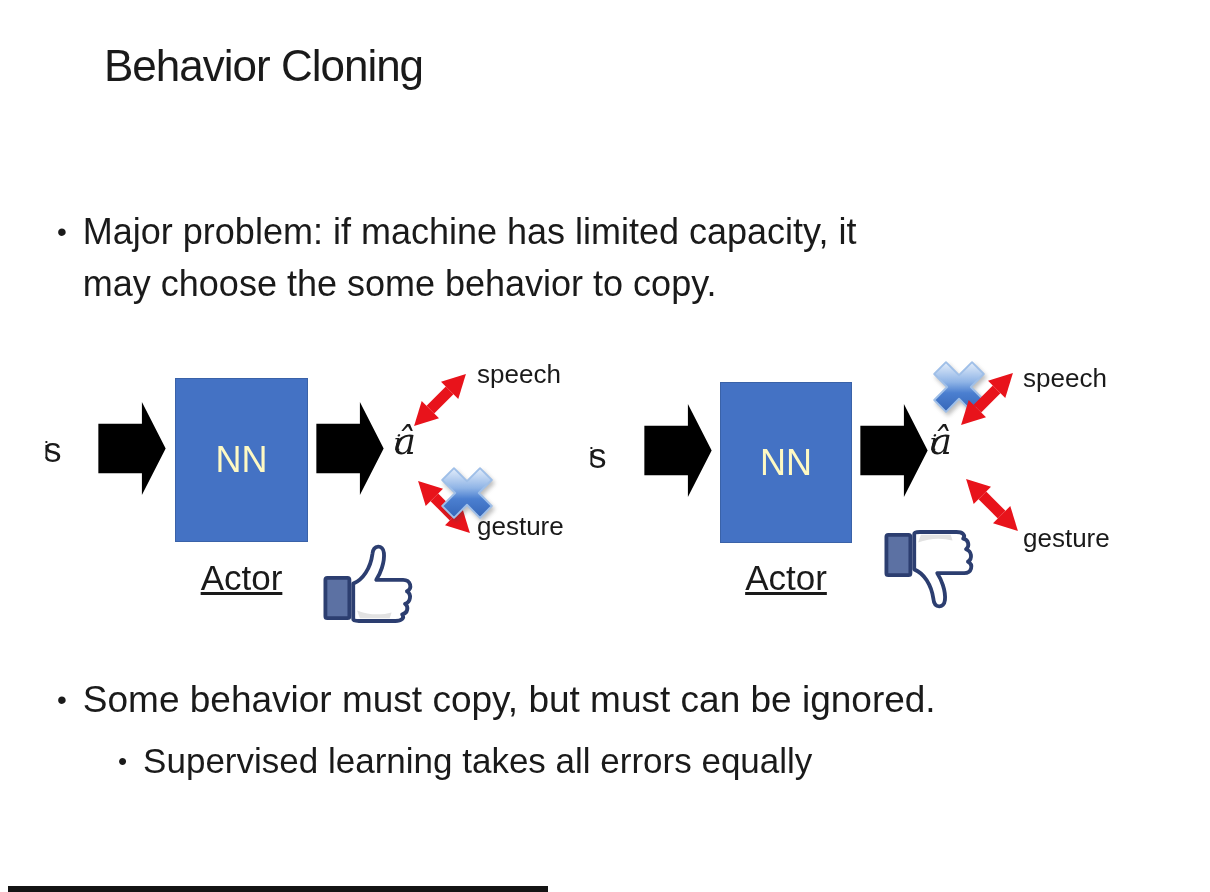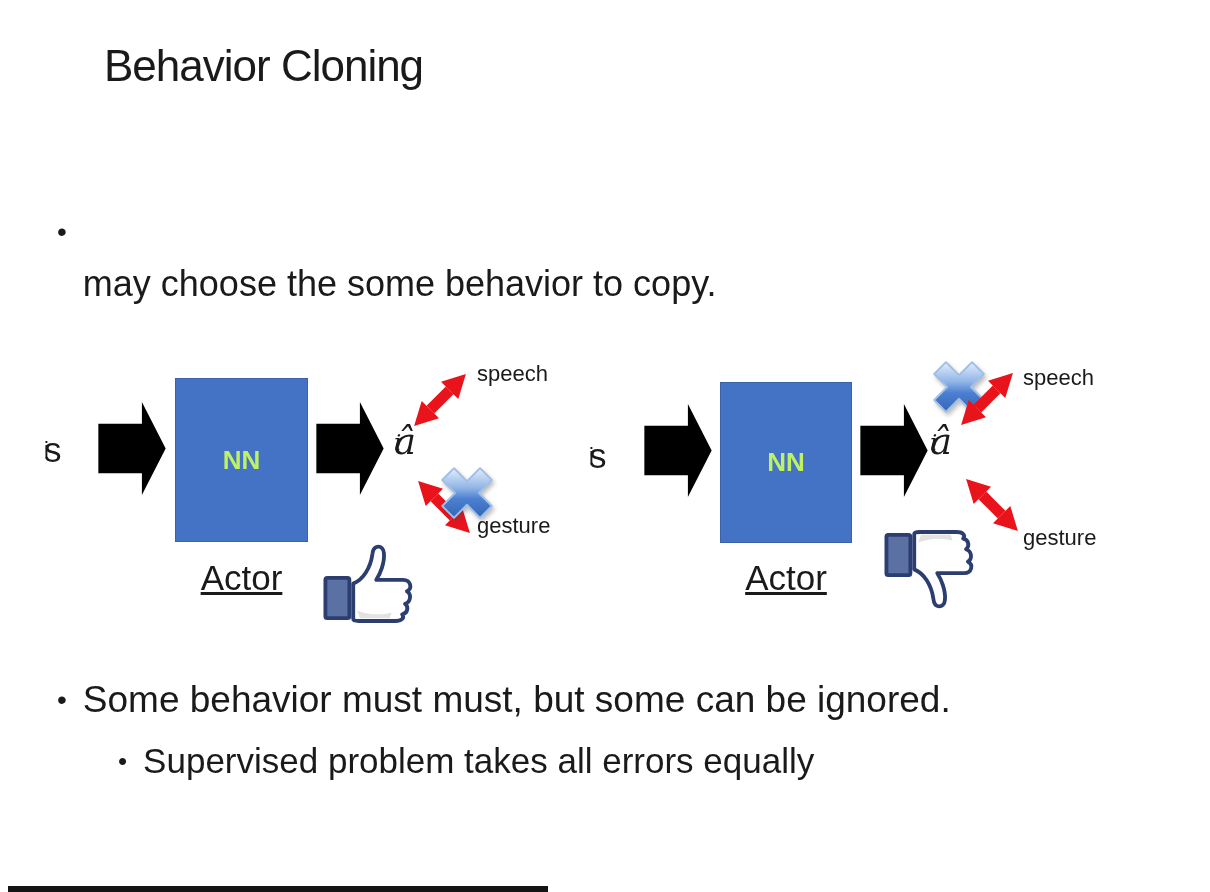--- a/index.html
+++ b/index.html
@@ -29,36 +29,36 @@
   .diagram.right .state{left:14px;top:88px;}
   .in-arrow,.out-arrow{width:70px;height:97px;}
   .diagram.left  .in-arrow{left:68px;top:50px;}
   .diagram.left  .out-arrow{left:286px;top:50px;}
   .diagram.right .in-arrow{left:69px;top:52px;}
   .diagram.right .out-arrow{left:285px;top:52px;}
   .nn-box{
     width:133px;height:164px;background:var(--nn-box,#4472C4);
     border:1px solid var(--nn-box-border,#3A62A8);
     display:flex;align-items:center;justify-content:center;
-    color:#bef264;font-size:26px;box-sizing:border-box;font-weight:bold;
+    color:#fef9c3;font-size:36px;box-sizing:border-box;
   }
   .diagram.left  .nn-box{left:145px;top:28px;}
   .diagram.right .nn-box{left:145px;top:32px;width:132px;height:161px;}
   .actor{width:133px;text-align:center;font-size:35px;text-decoration:underline;}
   .diagram.left  .actor{left:145px;top:208px;}
   .diagram.right .actor{left:145px;top:208px;width:132px;}
   .ahat{font-family:"DejaVu Serif",serif;font-style:italic;font-size:37px;line-height:40px;}
   .diagram.left  .ahat{left:364px;top:72px;}
   .diagram.right .ahat{left:355px;top:72px;}
   .red-arrow{width:72px;height:72px;}
   .diagram.left  .speech-arrow{left:374px;top:14px;}
   .diagram.left  .gesture-arrow{left:378px;top:121px;}
   .diagram.right .speech-arrow{left:376px;top:13px;}
   .diagram.right .gesture-arrow{left:381px;top:119px;}
-  .action-label{font-size:22px;line-height:36px;}
+  .action-label{font-size:26px;line-height:36px;}
   .diagram.left  .speech-label{left:447px;top:6px;}
   .diagram.left  .gesture-label{left:447px;top:158px;}
   .diagram.right .speech-label{left:448px;top:10px;}
   .diagram.right .gesture-label{left:448px;top:170px;}
   .cross-icon{width:62px;height:62px;filter:drop-shadow(2px 3px 2px rgba(70,70,70,.35));}
   .diagram.left  .cross-icon{left:406px;top:112px;}
   .diagram.right .cross-icon{left:353px;top:6px;}
   .thumb-icon{width:97px;height:94px;}
   .diagram.left  .thumb-icon{left:292px;top:178px;}
   .diagram.right .thumb-icon{left:308px;top:181px;}
@@ -77,21 +77,21 @@
 </head>
 <body>
 
 <div class="slide">
 
   <div class="title">Behavior Cloning</div>
 
   <div class="bullet b1">
     <span class="marker">•</span>
     <span>
-      <br>
+      <span>Major problem: if machine has limited capacity, it</span><br>
       <span>may choose the some behavior to copy.</span>
     </span>
   </div>
 
   <div class="diagram left">
     <span class="state">
         <span>s</span>
         <sub>i</sub>
       </span>
 
@@ -222,22 +222,22 @@
       <svg class="flip-v" viewBox="0 0 100 98">
         <rect class="cuff" x="3" y="52" width="25" height="42" rx="2"></rect>
         <path class="hand" d="M32,95 L32,58 C42,54 50,42 52,27 C53,17 63,17 64,26 C65,36 60,48 56,54 L84,54 C92,54 94,63 88,66 C93,69 92,77 86,79 C90,82 89,89 83,90 C86,94 82,97 76,97 L38,97 C34,97 32,96 32,95 Z"></path>
         <path class="shade" d="M36,86 C48,91 62,91 72,88 L70,94 L39,94 Z"></path>
       </svg>
     </span>
   </div>
 
   <div class="bullet b2">
     <span class="marker">•</span>
-    <span>Some behavior must must, but some can be ignored.</span>
+    <span>Some behavior must copy, but must can be ignored.</span>
   </div>
 
   <div class="bullet b3">
     <span class="marker">•</span>
-    <span>Supervised problem takes all errors equally</span>
+    <span>Supervised learning takes all errors equally</span>
   </div>
 
   <div class="bottom-bar"></div>
 </div>
 
 </body></html>

